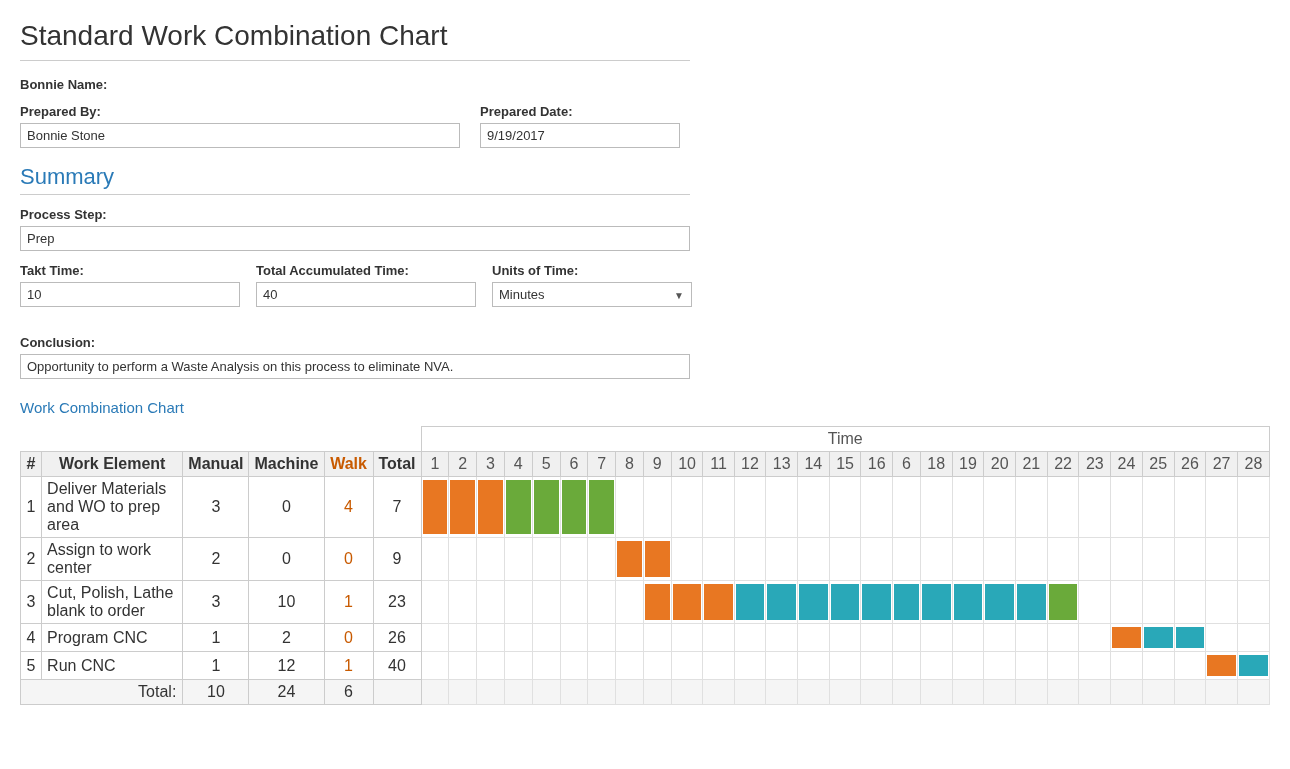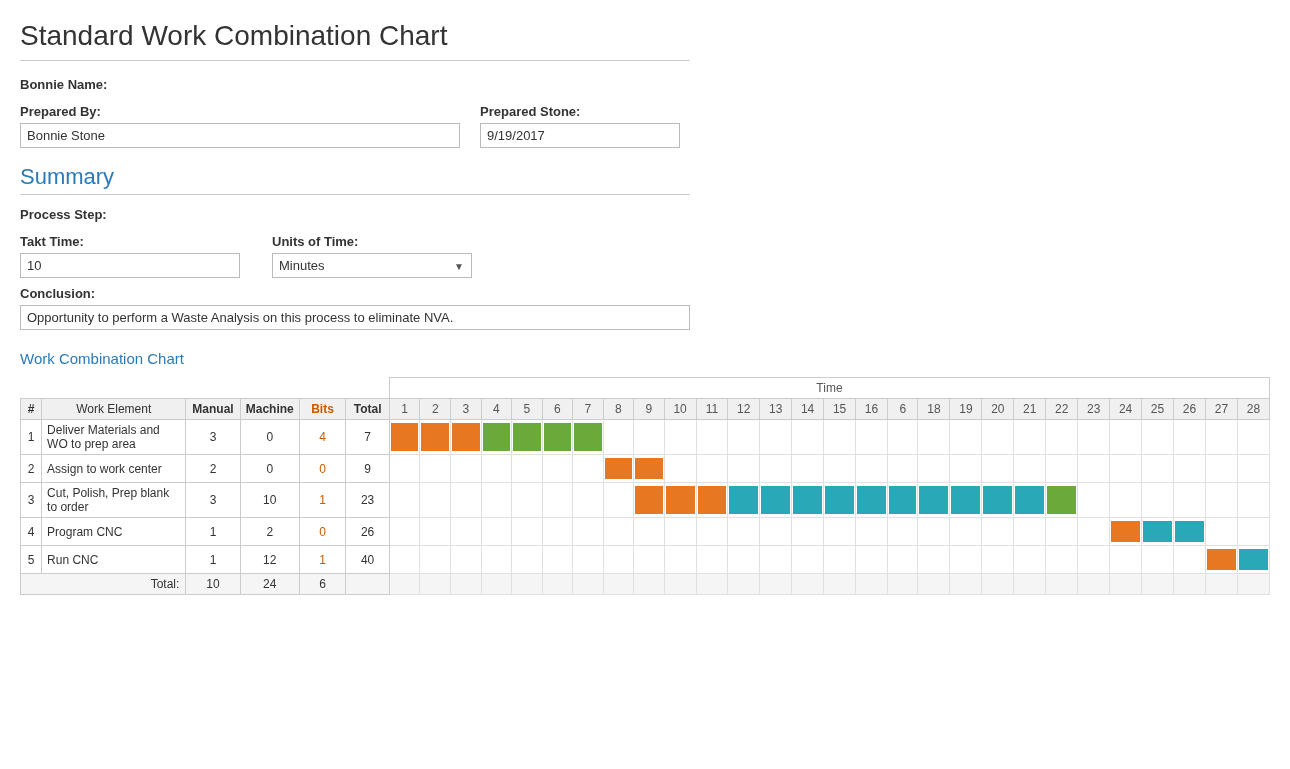--- a/index.html
+++ b/index.html
@@ -14,38 +14,38 @@
     .field-input.full { width: 670px; display: block; }
     .field-input.half { width: 220px; display: block; }
     .field-input.date { width: 200px; display: block; }
     
     .two-col { display: flex; gap: 20px; margin-bottom: 12px; }
     .col-left .field-label { font-weight: 700; }
     
     h2 { font-size: 22px; font-weight: 300; color: #2a7ab7; margin-bottom: 4px; margin-top: 16px; }
     .section-divider { border: none; border-top: 1px solid #ccc; margin-bottom: 12px; width: 670px; }
     
-    .three-col { display: flex; gap: 32px; margin-bottom: 8px; align-items: flex-end; }
+    .three-col { display: flex; gap: 16px; margin-bottom: 28px; align-items: flex-end; }
     .col-unit .field-input { width: 200px; }
     select.field-input { appearance: none; -webkit-appearance: none; padding-right: 24px; position: relative; cursor: pointer; }
     .select-wrapper { position: relative; display: inline-block; }
     .select-wrapper::after { content: '▼'; font-size: 10px; position: absolute; right: 8px; top: 50%; transform: translateY(-50%); pointer-events: none; color: #555; }
     
     .conclusion-input { width: 670px; padding: 4px 6px; border: 1px solid #bbb; font-size: 13px; color: #333; background: #fff; }
     
     h3 { font-size: 15px; font-weight: 400; color: #2a7ab7; margin-top: 20px; margin-bottom: 10px; }
     
     
     .chart-container { overflow-x: auto; }
-    .chart-table { border-collapse: collapse; font-size: 12px; min-width: 1200px; }
+    .chart-table { border-collapse: collapse; font-size: 16px; min-width: 1200px; }
     .chart-table td, .chart-table th { border: 1px solid #ccc; padding: 3px 5px; white-space: nowrap; }
     
     .header-time { text-align: center; color: #555; font-weight: 400; border: none; padding-bottom: 2px; }
     .col-num { width: 22px; text-align: center; background: #f0f0f0; font-weight: 700; }
-    .col-element { width: 160px; background: #f0f0f0; font-weight: 400; }
+    .col-element { width: 160px; background: #f0f0f0; font-weight: 700; }
     .col-manual { width: 55px; text-align: center; background: #f0f0f0; font-weight: 700; }
     .col-machine { width: 55px; text-align: center; background: #f0f0f0; font-weight: 700; }
     .col-walk { width: 50px; text-align: center; background: #f0f0f0; font-weight: 700; color: #c85a00; }
     .col-total { width: 45px; text-align: center; background: #f0f0f0; font-weight: 700; }
     .time-col { width: 34px; text-align: center; background: #f0f0f0; font-weight: 400; color: #555; padding: 3px 2px; }
     
     .data-num { text-align: center; }
     .data-val { text-align: center; }
     .data-walk { text-align: center; color: #c85a00; }
     .data-total { text-align: center; }
@@ -64,36 +64,41 @@
 <div class="form-section">
   <div class="field-label">Bonnie Name:</div>
 </div>
 
 <div class="two-col">
   <div class="col-left">
     <div class="field-label">Prepared By:</div>
     <input class="field-input" style="width: 440px;" type="text" value="Bonnie Stone">
   </div>
   <div class="col-right">
-    <div class="field-label">Prepared Stone:</div>
+    <div class="field-label">Prepared Date:</div>
     <input class="field-input date" type="text" value="9/19/2017" style="">
   </div>
 </div>
 
 <h2>Summary</h2>
 <hr class="section-divider">
 
 <div class="form-section">
   <div class="field-label">Process Step:</div>
+  <input class="field-input full" type="text" value="Prep" style="">
 </div>
 
 <div class="three-col">
   <div>
     <div class="field-label">Takt Time:</div>
     <input class="field-input half" type="text" value="10" style="">
+  </div>
+  <div>
+    <div class="field-label">Total Accumulated Time:</div>
+    <input class="field-input half" type="text" value="40" style="">
   </div>
   <div class="col-unit">
     <div class="field-label">Units of Time:</div>
     <div class="select-wrapper">
       <select class="field-input col-unit">
         <option>Minutes</option>
         <option>Seconds</option>
         <option>Hours</option>
       </select>
     </div>
@@ -114,21 +119,21 @@
       <tr>
         <th colspan="6" style="border:none; background:#fff;"></th>
         <th colspan="28" class="header-time">Time</th>
       </tr>
 
       <tr class="subheader-row">
         <th class="col-num">#</th>
         <th class="col-element">Work Element</th>
         <th class="col-manual">Manual</th>
         <th class="col-machine">Machine</th>
-        <th class="col-walk">Bits</th>
+        <th class="col-walk">Walk</th>
         <th class="col-total">Total</th>
         <th class="time-col">1</th>
         <th class="time-col">2</th>
         <th class="time-col">3</th>
         <th class="time-col">4</th>
         <th class="time-col">5</th>
         <th class="time-col">6</th>
         <th class="time-col">7</th>
         <th class="time-col">8</th>
         <th class="time-col">9</th>
@@ -239,21 +244,21 @@
           <td class="gantt-cell" style="padding: 0px; position: relative; height: 28px; width: 34px; border: 1px solid rgb(224, 224, 224);"></td>
           <td class="gantt-cell" style="padding: 0px; position: relative; height: 28px; width: 34px; border: 1px solid rgb(224, 224, 224);"></td>
           <td class="gantt-cell" style="padding: 0px; position: relative; height: 28px; width: 34px; border: 1px solid rgb(224, 224, 224);"></td>
           <td class="gantt-cell" style="padding: 0px; position: relative; height: 28px; width: 34px; border: 1px solid rgb(224, 224, 224);"></td>
           <td class="gantt-cell" style="padding: 0px; position: relative; height: 28px; width: 34px; border: 1px solid rgb(224, 224, 224);"></td>
           <td class="gantt-cell" style="padding: 0px; position: relative; height: 28px; width: 34px; border: 1px solid rgb(224, 224, 224);"></td>
           <td class="gantt-cell" style="padding: 0px; position: relative; height: 28px; width: 34px; border: 1px solid rgb(224, 224, 224);"></td>
         </tr>
         <tr>
           <td class="data-num">3</td>
-          <td class="data-element" style="white-space: normal;">Cut, Polish, Prep blank to order</td>
+          <td class="data-element" style="white-space: normal;">Cut, Polish, Lathe blank to order</td>
           <td class="data-val">3</td>
           <td class="data-val">10</td>
           <td class="data-walk">1</td>
           <td class="data-total">23</td>
           <td class="gantt-cell" style="padding: 0px; position: relative; height: 28px; width: 34px; border: 1px solid rgb(224, 224, 224);"></td>
           <td class="gantt-cell" style="padding: 0px; position: relative; height: 28px; width: 34px; border: 1px solid rgb(224, 224, 224);"></td>
           <td class="gantt-cell" style="padding: 0px; position: relative; height: 28px; width: 34px; border: 1px solid rgb(224, 224, 224);"></td>
           <td class="gantt-cell" style="padding: 0px; position: relative; height: 28px; width: 34px; border: 1px solid rgb(224, 224, 224);"></td>
           <td class="gantt-cell" style="padding: 0px; position: relative; height: 28px; width: 34px; border: 1px solid rgb(224, 224, 224);"></td>
           <td class="gantt-cell" style="padding: 0px; position: relative; height: 28px; width: 34px; border: 1px solid rgb(224, 224, 224);"></td>

